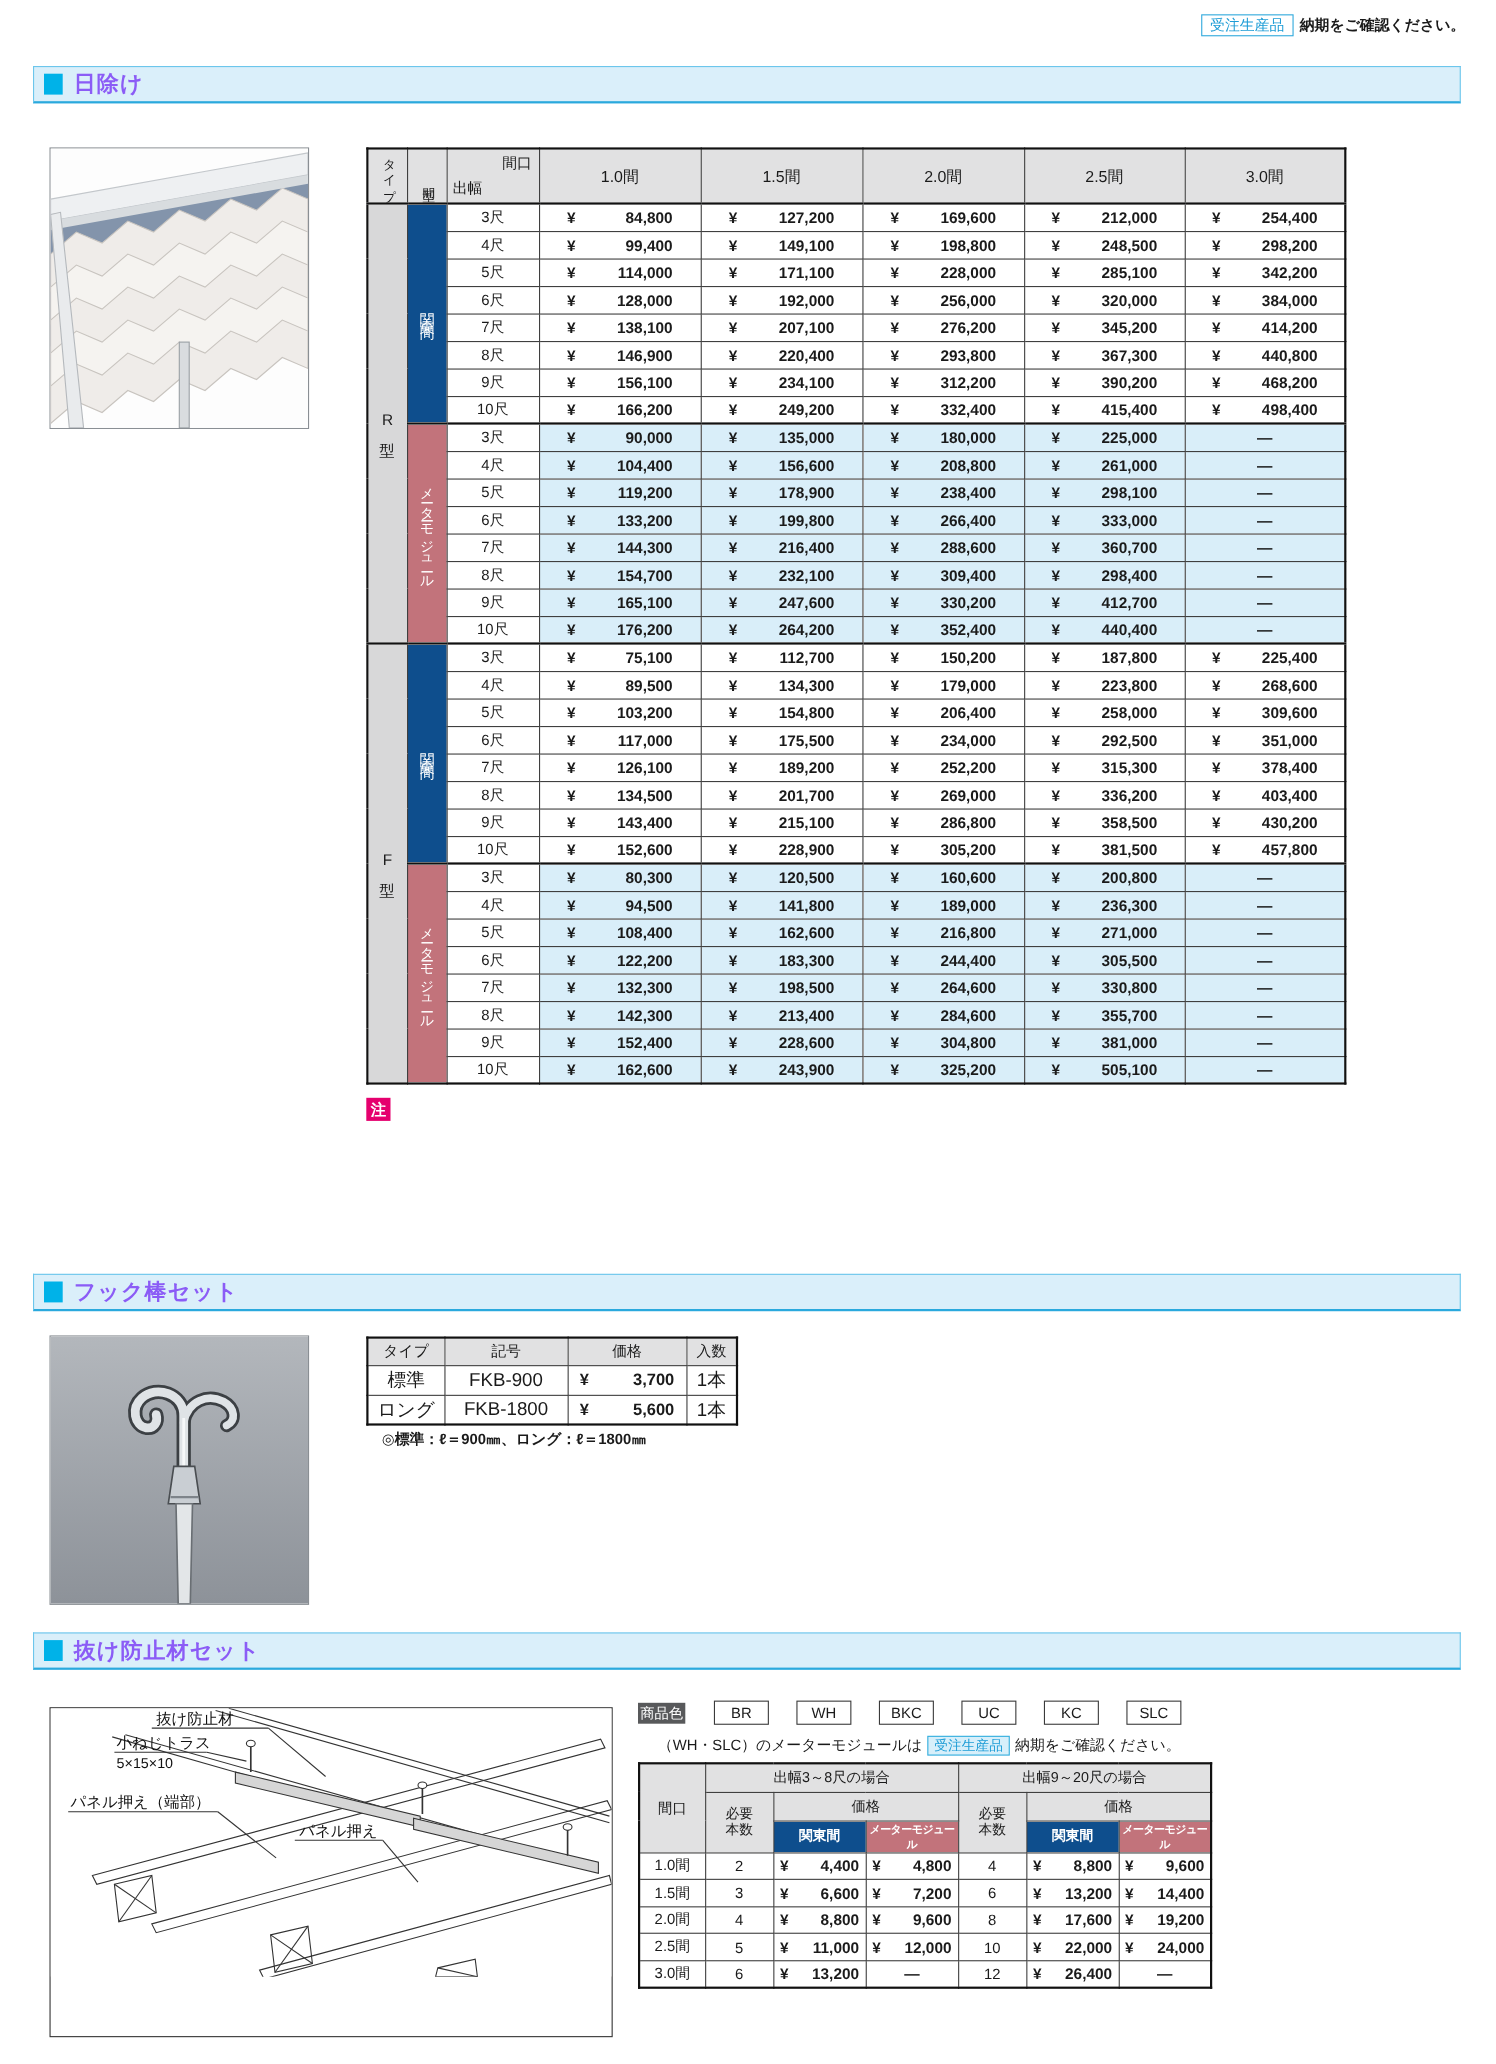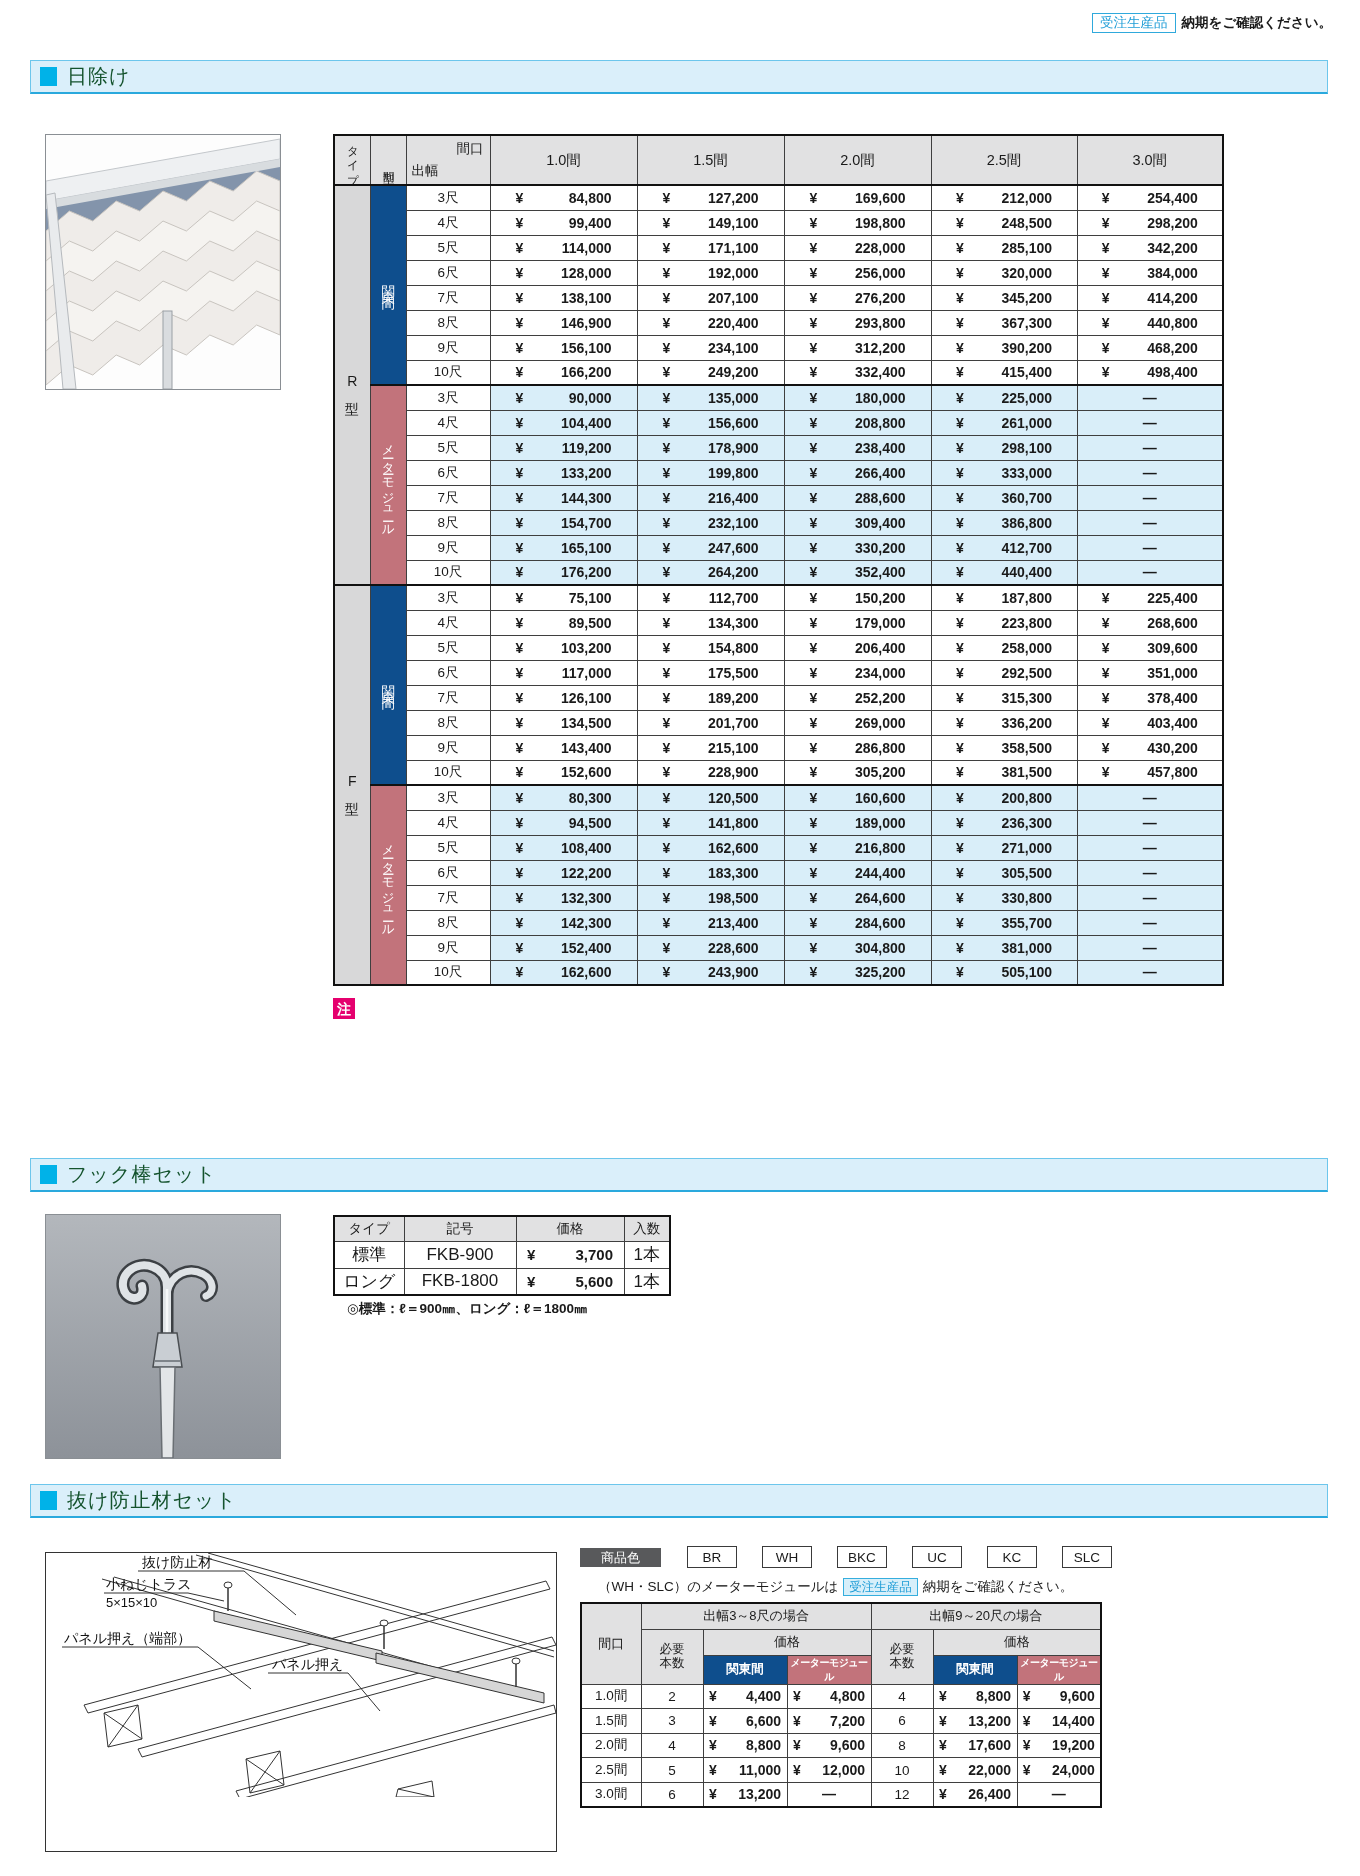--- a/index.html
+++ b/index.html
@@ -18,21 +18,21 @@
   }
   .top-note .txt{font-size:13.5px;font-weight:bold;}
 
   
   .sec-bar{
     left:30px;width:1298px;height:34px;background:#daeffa;
     border:1px solid #6cc6ec;border-bottom:2px solid #2aa9dd;
     display:flex;align-items:center;box-sizing:border-box;
   }
   .sec-bar .sq{width:17px;height:19px;background:#00b2e8;margin-left:9px;flex:0 0 auto;}
-  .sec-bar .ttl{font-size:20px;font-weight:normal;margin-left:10px;letter-spacing:1px;color:#14532d;}
+  .sec-bar .ttl{font-size:20px;font-weight:bold;margin-left:10px;letter-spacing:1px;color:#8b5cf6;}
 
   
   .photo-frame{border:1px solid #8a8f94;background:#fff;box-sizing:border-box;}
   .diagram-frame{border:1px solid #333;background:#fff;box-sizing:border-box;}
 
   
   table.ht{border-collapse:collapse;table-layout:fixed;border:2px solid #111;}
   table.ht td,table.ht th{border:1px solid #3f3f3f;padding:0;text-align:center;vertical-align:middle;overflow:hidden;}
   table.ht thead th{background:#e1e1e2;font-weight:normal;}
   tr.gs>td{border-top:2px solid #111;}
@@ -73,21 +73,21 @@
   #hook-table thead tr{height:25px;}
   #hook-table tbody tr{height:27px;}
   #hook-table thead th{font-size:13.5px;}
   #hook-table td{font-size:17px;background:#fff;}
   #hook-table td.price{font-size:15px;}
   #hook-table .pv{width:86px;}
   .hook-note{left:347px;top:1300px;font-size:13.5px;font-weight:bold;}
 
   
   .color-row{left:580px;top:1546px;display:flex;align-items:center;gap:6px;}
-  .color-label{background:#58595b;color:#fff;font-size:13px;padding:3px 21px;line-height:1;}
+  .color-label{background:#58595b;color:#fff;font-size:13px;padding:3px 2px;line-height:1;}
   .color-box{border:1.5px solid #3a3a3a;background:#fff;font-size:13.5px;width:48px;height:20px;
     display:flex;align-items:center;justify-content:center;margin-left:20px;}
   .order-line{left:598px;top:1578px;display:flex;align-items:center;gap:5px;font-size:13.5px;}
   .badge-fill{background:#d7effa;border:1px solid #35aede;color:#1d9cd6;font-size:12.5px;
     padding:1.5px 5px;line-height:1;white-space:nowrap;}
 
   #nuke-table{width:522px;}
   #nuke-table th{font-size:13px;}
   #nuke-table .r1{height:26px;} #nuke-table .r2{height:26px;} #nuke-table .r3{height:20px;}
   #nuke-table tbody tr{height:24.6px;}
@@ -458,21 +458,21 @@
           <td class="price"><span class="pv">
               <span class="yen">¥</span>
               <span class="amt">232,100</span>
             </span></td>
           <td class="price"><span class="pv">
               <span class="yen">¥</span>
               <span class="amt">309,400</span>
             </span></td>
           <td class="price"><span class="pv">
               <span class="yen">¥</span>
-              <span class="amt">386,800</span>
+              <span class="amt">298,400</span>
             </span></td>
           <td class="price"><span class="dash">—</span></td>
         </tr>
         <tr class="hl">
           <td class="depth">9尺</td>
           <td class="price"><span class="pv">
               <span class="yen">¥</span>
               <span class="amt">165,100</span>
             </span></td>
           <td class="price"><span class="pv">

